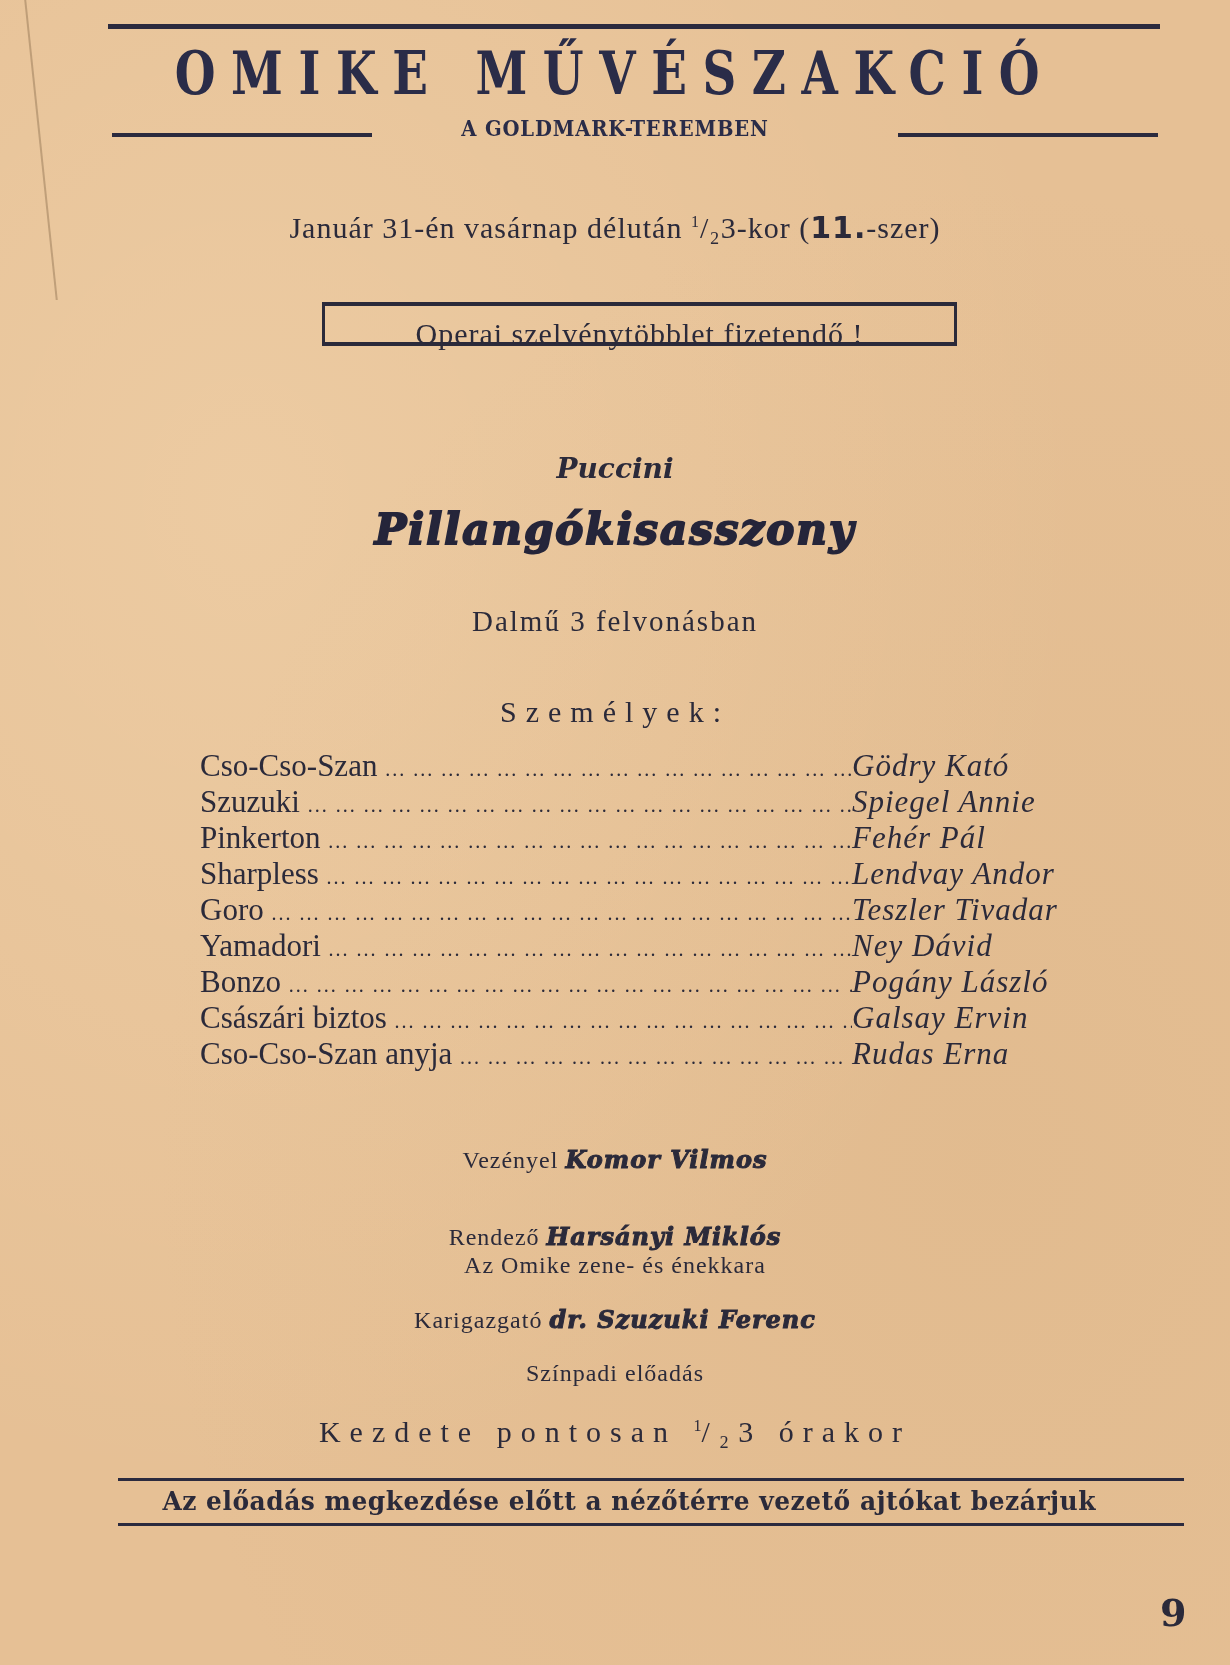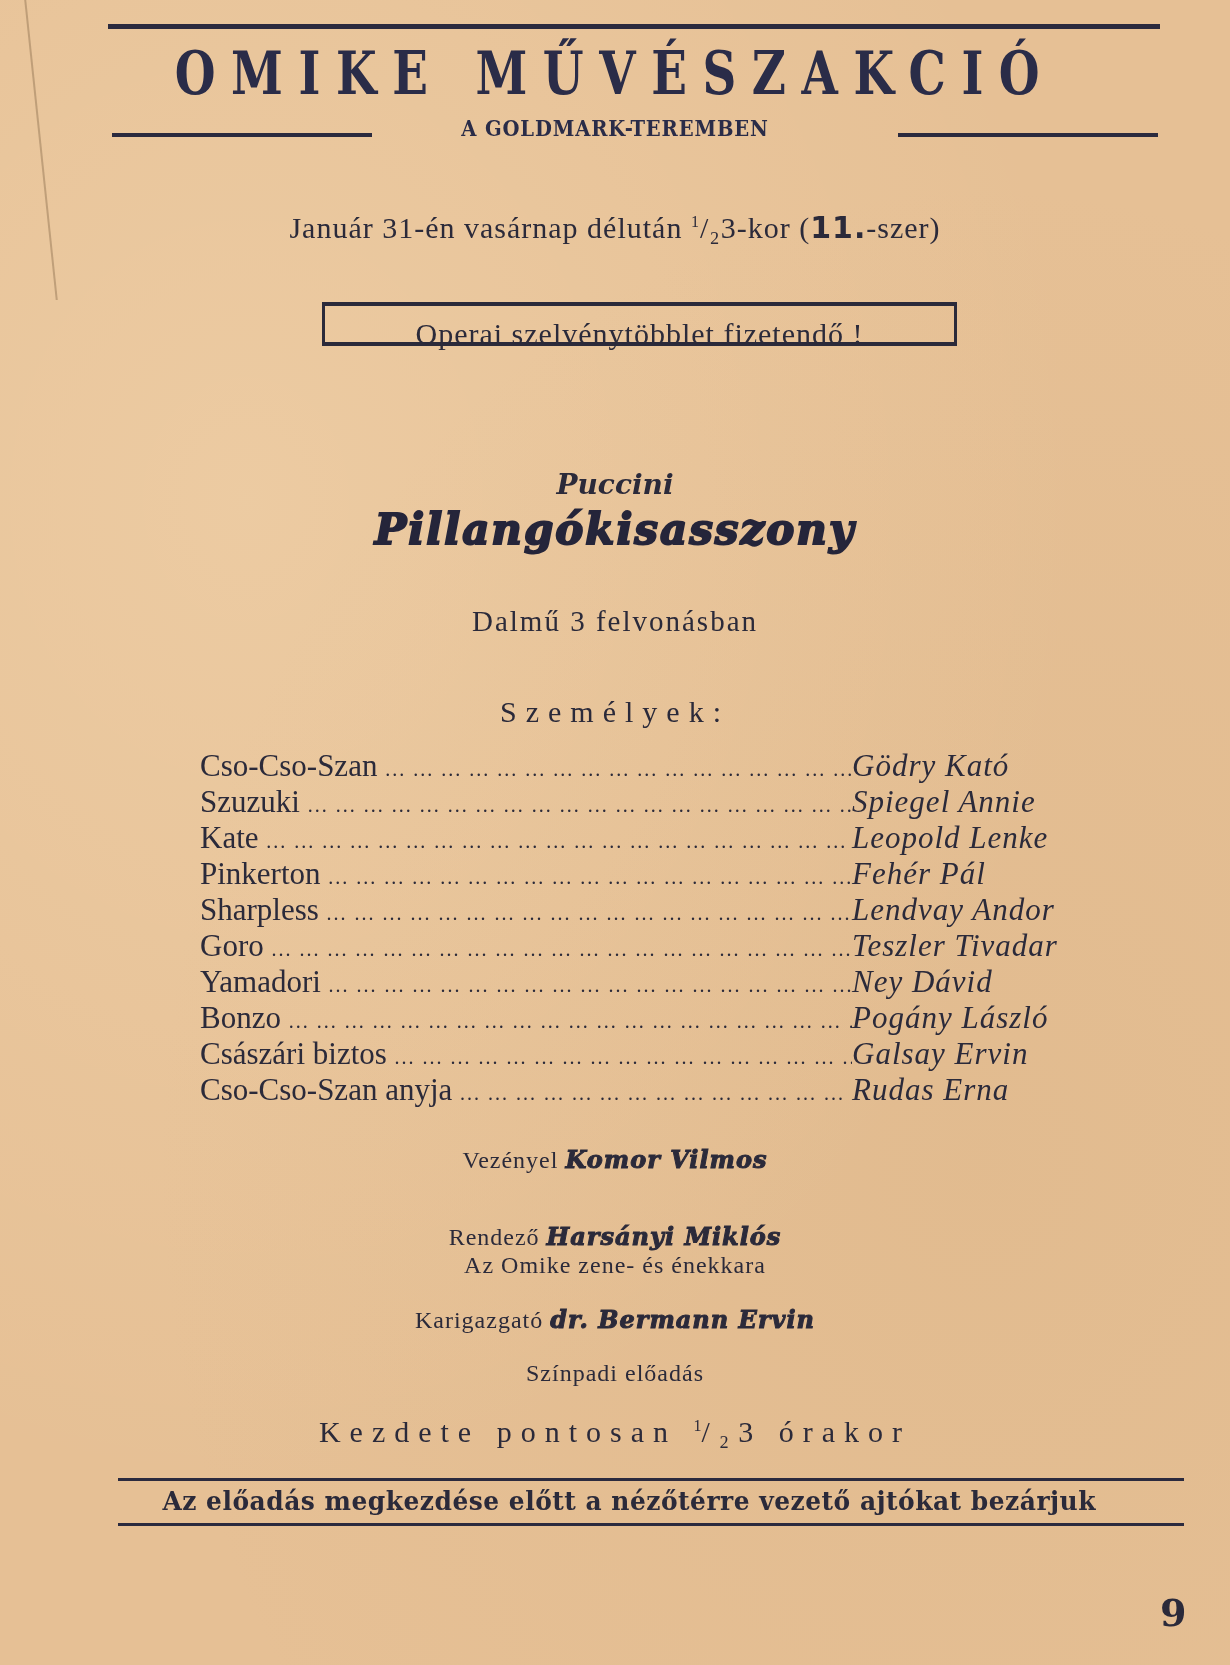--- a/index.html
+++ b/index.html
@@ -32,21 +32,21 @@
     }
     .date { top: 210px; font-size: 30px; letter-spacing: 1px; }
     .date sup { font-size: 16px; }
     .date b { font-family: "DejaVu Sans", sans-serif; }
     .notice-box {
       position: absolute; left: 322px; top: 302px; width: 635px; height: 44px;
       border: 3px solid #2b2a3a; border-top-width: 4px; border-bottom-width: 4px;
       text-align: center; line-height: 56px; font-size: 30px; letter-spacing: 1px;
       box-sizing: border-box;
     }
-    .composer { top: 468px; font-family: "DejaVu Serif", serif; font-weight: bold; font-size: 28px; font-style: italic; }
+    .composer { top: 452px; font-family: "DejaVu Serif", serif; font-weight: bold; font-size: 28px; font-style: italic; }
     .title {
       top: 505px; font-family: "DejaVu Serif", serif; font-weight: 900;
       font-size: 42px; font-style: italic; letter-spacing: 2px; color: #25253a;
       -webkit-text-stroke: 2px #25253a;
     }
     .subtitle { top: 605px; font-size: 29px; letter-spacing: 2px; }
     .persons-head { top: 695px; font-size: 30px; letter-spacing: 9px; }
     .cast { position: absolute; left: 200px; top: 748px; width: 920px; }
     .cast-row { display: flex; height: 36px; line-height: 36px; font-size: 31px; }
     .role { width: 652px; overflow: hidden; white-space: nowrap; }
@@ -90,24 +90,20 @@
 <div class="cast">
   <div class="cast-row">
       <span class="role"><span>Cso-Cso-Szan</span> <span class="dots">... ... ... ... ... ... ... ... ... ... ... ... ... ... ... ... ... ... ... ... ...</span></span>
       <span class="actor">Gödry Kató</span>
     </div>
   <div class="cast-row">
       <span class="role"><span>Szuzuki</span> <span class="dots">... ... ... ... ... ... ... ... ... ... ... ... ... ... ... ... ... ... ... ... ...</span></span>
       <span class="actor">Spiegel Annie</span>
     </div>
   <div class="cast-row">
-      <span class="role"><span>Kate</span> <span class="dots">... ... ... ... ... ... ... ... ... ... ... ... ... ... ... ... ... ... ... ... ...</span></span>
-      <span class="actor">Leopold Lenke</span>
-    </div>
-  <div class="cast-row">
       <span class="role"><span>Pinkerton</span> <span class="dots">... ... ... ... ... ... ... ... ... ... ... ... ... ... ... ... ... ... ... ... ...</span></span>
       <span class="actor">Fehér Pál</span>
     </div>
   <div class="cast-row">
       <span class="role"><span>Sharpless</span> <span class="dots">... ... ... ... ... ... ... ... ... ... ... ... ... ... ... ... ... ... ... ... ...</span></span>
       <span class="actor">Lendvay Andor</span>
     </div>
   <div class="cast-row">
       <span class="role"><span>Goro</span> <span class="dots">... ... ... ... ... ... ... ... ... ... ... ... ... ... ... ... ... ... ... ... ...</span></span>
       <span class="actor">Teszler Tivadar</span>
@@ -131,21 +127,21 @@
 </div>
 
 <div class="credits" style="top:1145px;">
   <span>Vezényel </span><b>Komor Vilmos</b>
 </div>
 <div class="credits" style="top:1198px;margin-top:24px;">
   <span>Rendező </span><b>Harsányi Miklós</b>
 </div>
 <div class="credits" style="top:1252px;text-align:center;">Az Omike zene- és énekkara</div>
 <div class="credits" style="top:1305px;">
-  <span>Karigazgató </span><b>dr. Bermann Ervin</b>
+  <span>Karigazgató </span><b>dr. Szuzuki Ferenc</b>
 </div>
 <div class="credits" style="top:1360px;">Színpadi előadás</div>
 <div class="credits kezd">
   <span>Kezdete pontosan </span><sup>1</sup><span>/₂3 órakor</span>
 </div>
 
 <div class="rule" style="left:118px; top:1478px; width:1066px; height:3px;"></div>
 <div class="footer-note">Az előadás megkezdése előtt a nézőtérre vezető ajtókat bezárjuk</div>
 <div class="rule" style="left:118px; top:1523px; width:1066px; height:3px;"></div>
 

